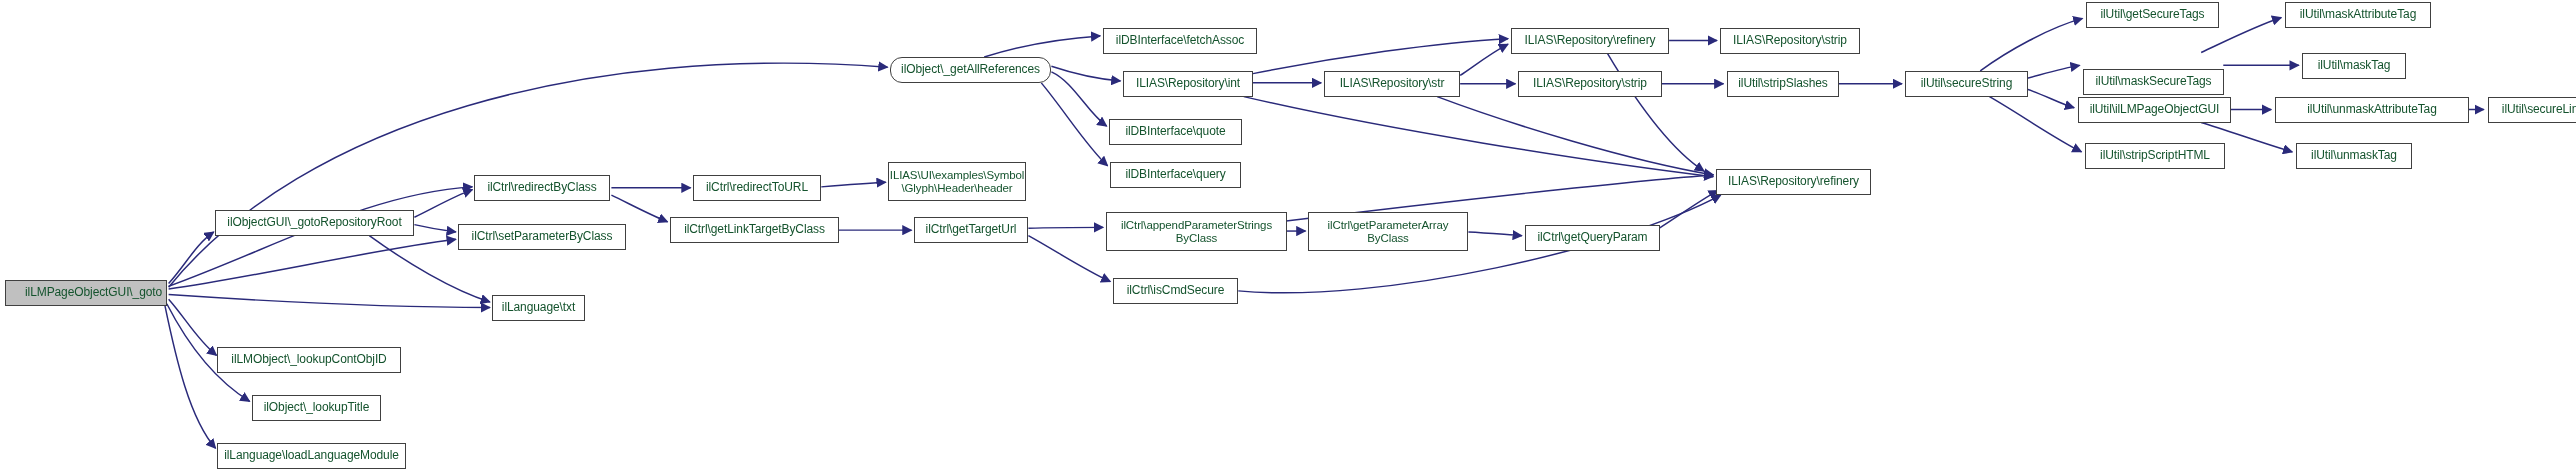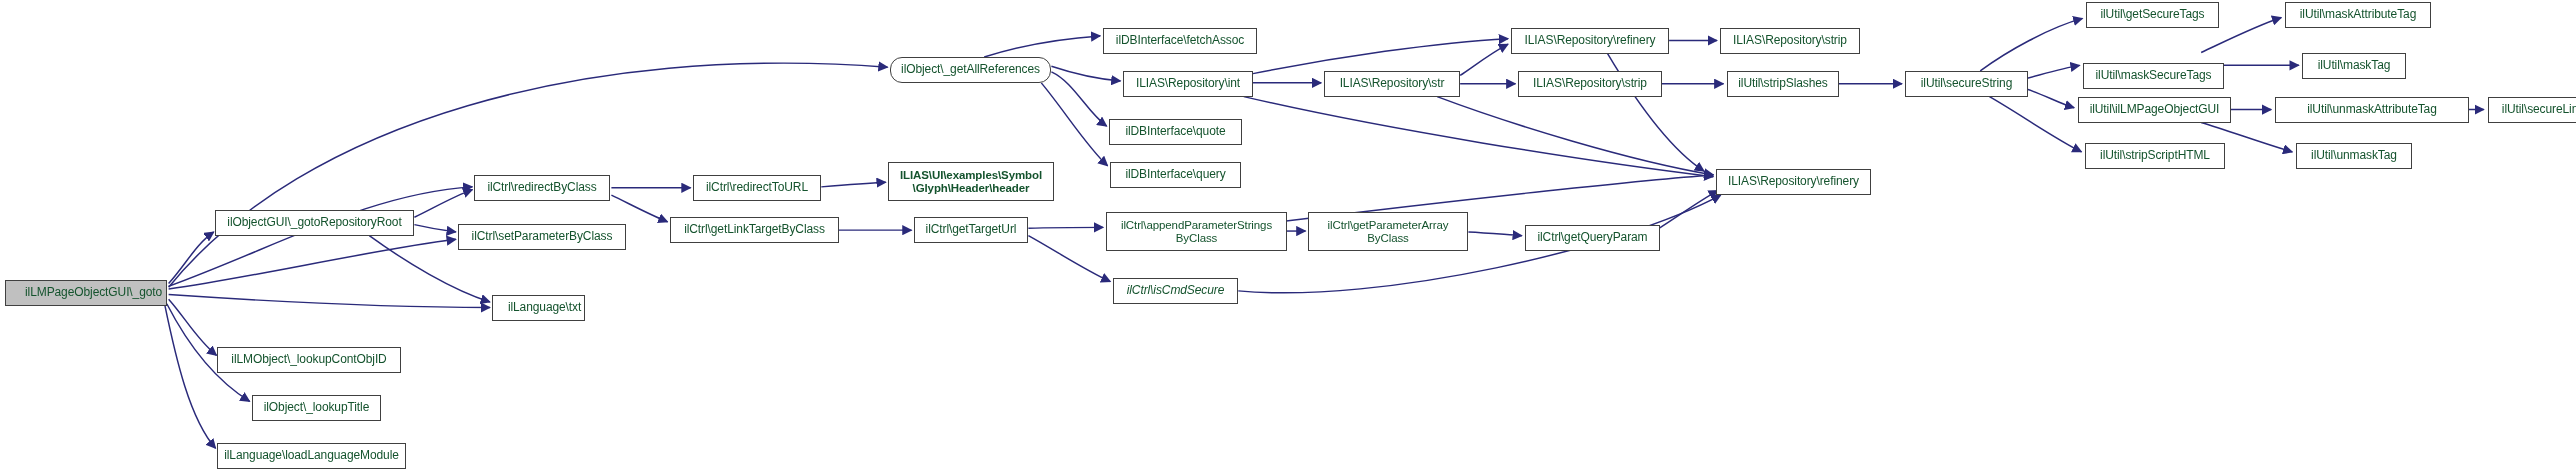--- a/index.html
+++ b/index.html
@@ -69,49 +69,49 @@
         <path d="M 1396,251 C 1400,251 1410,251 1417,251" marker-end="url(#arrow)" stroke="#2a2a7a"></path>
         <path d="M 1396,240 C 1600,215 1790,195 1860,190" marker-end="url(#arrow)" stroke="#2a2a7a"></path>
         <path d="M 1344,316 C 1500,330 1760,270 1868,212" marker-end="url(#arrow)" stroke="#2a2a7a"></path>
       </g>
   </svg>
   <div id="node-layer">
       <div class="node root" style="left: 4.6px; top: 280px; width: 162px; height: 26px; background: rgb(192, 192, 192); border-color: rgb(64, 64, 64); padding-left: 16px;"><span>ilLMPageObjectGUI\_goto</span></div>
       <div class="node" style="left: 215px; top: 210px; width: 199px; height: 26px; background: rgb(255, 255, 255); border-color: rgb(64, 64, 64);"><span>ilObjectGUI\_gotoRepositoryRoot</span></div>
       <div class="node" style="left: 474px; top: 175px; width: 136px; height: 26px; background: rgb(255, 255, 255); border-color: rgb(64, 64, 64);"><span>ilCtrl\redirectByClass</span></div>
       <div class="node" style="left: 458px; top: 224px; width: 168px; height: 26px; background: rgb(255, 255, 255); border-color: rgb(64, 64, 64);"><span>ilCtrl\setParameterByClass</span></div>
-      <div class="node" style="left: 492px; top: 295px; width: 93px; height: 26px; background: rgb(255, 255, 255); border-color: rgb(64, 64, 64); justify-content: flex-end;"><span>ilLanguage\txt</span></div>
+      <div class="node" style="left: 492px; top: 295px; width: 93px; height: 26px; background: rgb(255, 255, 255); border-color: rgb(64, 64, 64);"><span>ilLanguage\txt</span></div>
       <div class="node" style="left: 217px; top: 347px; width: 184px; height: 26px; background: rgb(255, 255, 255); border-color: rgb(64, 64, 64);"><span>ilLMObject\_lookupContObjID</span></div>
       <div class="node" style="left: 252px; top: 395px; width: 129px; height: 26px; background: rgb(255, 255, 255); border-color: rgb(64, 64, 64);"><span>ilObject\_lookupTitle</span></div>
       <div class="node" style="left: 217px; top: 443px; width: 189px; height: 26px; background: rgb(255, 255, 255); border-color: rgb(64, 64, 64);"><span>ilLanguage\loadLanguageModule</span></div>
       <div class="node" style="left: 693px; top: 175px; width: 128px; height: 26px; background: rgb(255, 255, 255); border-color: rgb(64, 64, 64);"><span>ilCtrl\redirectToURL</span></div>
-      <div class="node" style="left: 888px; top: 162px; width: 166px; height: 39px; background: rgb(255, 255, 255); border-color: rgb(64, 64, 64); font-weight: bold;"><span style="font-size: 11.5px;">ILIAS\UI\examples\Symbol
+      <div class="node" style="left: 888px; top: 162px; width: 138px; height: 39px; background: rgb(255, 255, 255); border-color: rgb(64, 64, 64);"><span style="font-size: 11.5px;">ILIAS\UI\examples\Symbol
 \Glyph\Header\header</span></div>
       <div class="node" style="left: 670px; top: 217px; width: 169px; height: 26px; background: rgb(255, 255, 255); border-color: rgb(64, 64, 64);"><span>ilCtrl\getLinkTargetByClass</span></div>
       <div class="node" style="left: 914px; top: 217px; width: 114px; height: 26px; background: rgb(255, 255, 255); border-color: rgb(64, 64, 64);"><span>ilCtrl\getTargetUrl</span></div>
       <div class="node" style="left: 890px; top: 57px; width: 161px; height: 26px; background: rgb(255, 255, 255); border-color: rgb(64, 64, 64); border-radius: 12px;"><span>ilObject\_getAllReferences</span></div>
       <div class="node" style="left: 1103px; top: 28px; width: 154px; height: 26px; background: rgb(255, 255, 255); border-color: rgb(64, 64, 64);"><span>ilDBInterface\fetchAssoc</span></div>
       <div class="node" style="left: 1109px; top: 119px; width: 133px; height: 26px; background: rgb(255, 255, 255); border-color: rgb(64, 64, 64);"><span>ilDBInterface\quote</span></div>
       <div class="node" style="left: 1110px; top: 162px; width: 131px; height: 26px; background: rgb(255, 255, 255); border-color: rgb(64, 64, 64);"><span>ilDBInterface\query</span></div>
       <div class="node" style="left: 1123px; top: 71px; width: 130px; height: 26px; background: rgb(255, 255, 255); border-color: rgb(64, 64, 64);"><span>ILIAS\Repository\int</span></div>
       <div class="node" style="left: 1106px; top: 212px; width: 181px; height: 39px; background: rgb(255, 255, 255); border-color: rgb(64, 64, 64);"><span style="font-size: 11.5px;">ilCtrl\appendParameterStrings
 ByClass</span></div>
-      <div class="node" style="left: 1113px; top: 278px; width: 125px; height: 26px; background: rgb(255, 255, 255); border-color: rgb(64, 64, 64); font-style: italic;"><span>ilCtrl\isCmdSecure</span></div>
+      <div class="node" style="left: 1113px; top: 278px; width: 125px; height: 26px; background: rgb(255, 255, 255); border-color: rgb(64, 64, 64);"><span>ilCtrl\isCmdSecure</span></div>
       <div class="node" style="left: 1308px; top: 212px; width: 160px; height: 39px; background: rgb(255, 255, 255); border-color: rgb(64, 64, 64);"><span style="font-size: 11.5px;">ilCtrl\getParameterArray
 ByClass</span></div>
       <div class="node" style="left: 1525px; top: 225px; width: 135px; height: 26px; background: rgb(255, 255, 255); border-color: rgb(64, 64, 64);"><span>ilCtrl\getQueryParam</span></div>
       <div class="node" style="left: 1324px; top: 71px; width: 136px; height: 26px; background: rgb(255, 255, 255); border-color: rgb(64, 64, 64);"><span>ILIAS\Repository\str</span></div>
       <div class="node" style="left: 1511px; top: 28px; width: 158px; height: 26px; background: rgb(255, 255, 255); border-color: rgb(64, 64, 64);"><span>ILIAS\Repository\refinery</span></div>
       <div class="node" style="left: 1518px; top: 71px; width: 144px; height: 26px; background: rgb(255, 255, 255); border-color: rgb(64, 64, 64);"><span>ILIAS\Repository\strip</span></div>
       <div class="node" style="left: 1720px; top: 28px; width: 140px; height: 26px; background: rgb(255, 255, 255); border-color: rgb(64, 64, 64);"><span>ILIAS\Repository\strip</span></div>
       <div class="node" style="left: 1727px; top: 71px; width: 112px; height: 26px; background: rgb(255, 255, 255); border-color: rgb(64, 64, 64);"><span>ilUtil\stripSlashes</span></div>
       <div class="node" style="left: 1716px; top: 169px; width: 155px; height: 26px; background: rgb(255, 255, 255); border-color: rgb(64, 64, 64);"><span>ILIAS\Repository\refinery</span></div>
       <div class="node" style="left: 1905px; top: 71px; width: 123px; height: 26px; background: rgb(255, 255, 255); border-color: rgb(64, 64, 64);"><span>ilUtil\secureString</span></div>
       <div class="node" style="left: 2086px; top: 1.8px; width: 133px; height: 26px; background: rgb(255, 255, 255); border-color: rgb(64, 64, 64);"><span>ilUtil\getSecureTags</span></div>
-      <div class="node" style="left: 2083px; top: 63px; width: 141px; height: 26px; background: rgb(255, 255, 255); border-color: rgb(64, 64, 64);"><span>ilUtil\maskSecureTags</span></div>
+      <div class="node" style="left: 2083px; top: 69px; width: 141px; height: 26px; background: rgb(255, 255, 255); border-color: rgb(64, 64, 64);"><span>ilUtil\maskSecureTags</span></div>
       <div class="node" style="left: 2078px; top: 97px; width: 153px; height: 26px; background: rgb(255, 255, 255); border-color: rgb(64, 64, 64);"><span>ilUtil\ilLMPageObjectGUI</span></div>
       <div class="node" style="left: 2085px; top: 143px; width: 140px; height: 26px; background: rgb(255, 255, 255); border-color: rgb(64, 64, 64);"><span>ilUtil\stripScriptHTML</span></div>
       <div class="node" style="left: 2285px; top: 1.8px; width: 146px; height: 26px; background: rgb(255, 255, 255); border-color: rgb(64, 64, 64);"><span>ilUtil\maskAttributeTag</span></div>
       <div class="node" style="left: 2302px; top: 53px; width: 104px; height: 26px; background: rgb(255, 255, 255); border-color: rgb(64, 64, 64);"><span>ilUtil\maskTag</span></div>
       <div class="node" style="left: 2275px; top: 97px; width: 194px; height: 26px; background: rgb(255, 255, 255); border-color: rgb(64, 64, 64);"><span>ilUtil\unmaskAttributeTag</span></div>
       <div class="node" style="left: 2296px; top: 143px; width: 116px; height: 26px; background: rgb(255, 255, 255); border-color: rgb(64, 64, 64);"><span>ilUtil\unmaskTag</span></div>
       <div class="node" style="left: 2488px; top: 97px; width: 110px; height: 26px; background: rgb(255, 255, 255); border-color: rgb(64, 64, 64);"><span>ilUtil\secureLink</span></div>
     </div>
 </div>
 

